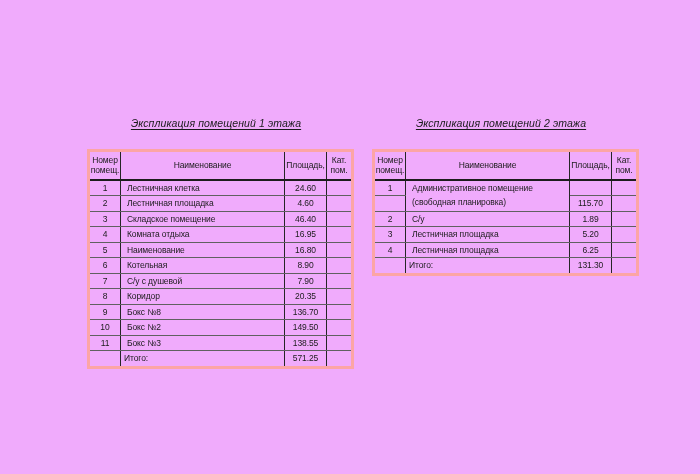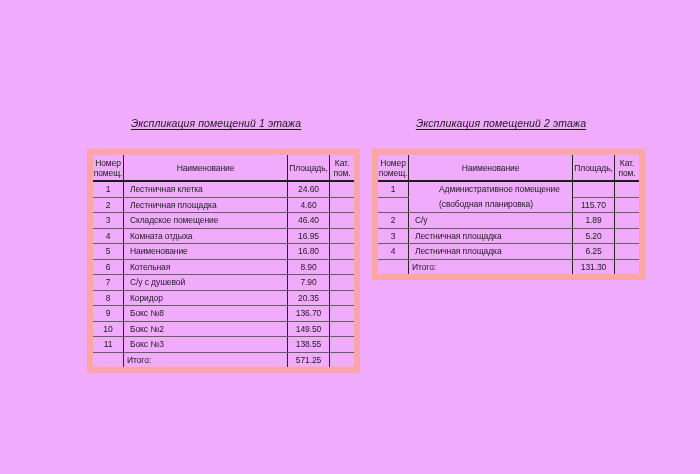--- a/index.html
+++ b/index.html
@@ -8,21 +8,21 @@
     font-family:"Liberation Sans","DejaVu Sans",sans-serif;color:#1b1b1b;
   }
   .table-block{position:absolute;width:258px;}
   .tbl-title{
     font-style:italic;font-size:10.5px;line-height:13px;letter-spacing:.1px;
     text-align:center;text-decoration:underline;text-underline-offset:2px;
     margin:0 0 19px 0;white-space:nowrap;
   }
   table.expl{
     border-collapse:collapse;table-layout:fixed;width:258px;
-    border:6px solid #fca5a5;
+    border:3px solid #fca5a5;
   }
   .expl tr{height:14.5px;}
   .expl tr.hdr{height:29px;}
   .expl th,.expl td{
     font-size:8.5px;font-weight:400;letter-spacing:-.1px;
     vertical-align:middle;padding:0;color:#1b1b1b;
   }
   .expl th{
     border:1.5px solid #262626;border-bottom:2px solid #1c1c1c;
     text-align:center;white-space:pre-line;line-height:10px;
@@ -34,21 +34,21 @@
     line-height:14.5px;
   }
   .c-num{width:30px;}
   .c-name{width:163px;}
   .c-area{width:41px;}
   .c-cat{width:24px;}
   td.c-num,td.c-area,td.c-cat{text-align:center;}
   td.c-name{text-align:left;padding-left:6px;padding-right:18px;white-space:nowrap;overflow:hidden;}
   td.c-name.total-label{padding-left:3px;padding-right:5px;}
   td.c-name[rowspan]{vertical-align:top;}
-  .nline{height:14.5px;line-height:14.5px;margin-left:24px;}
+  .nline{height:14.5px;line-height:14.5px;}
 </style>
 </head>
 <body>
 
 <div class="sheet">
 
   <section class="table-block" style="left:87px;top:117px;">
     <div class="tbl-title">Экспликация помещений 1 этажа</div>
     <table class="expl">
         <tbody>

